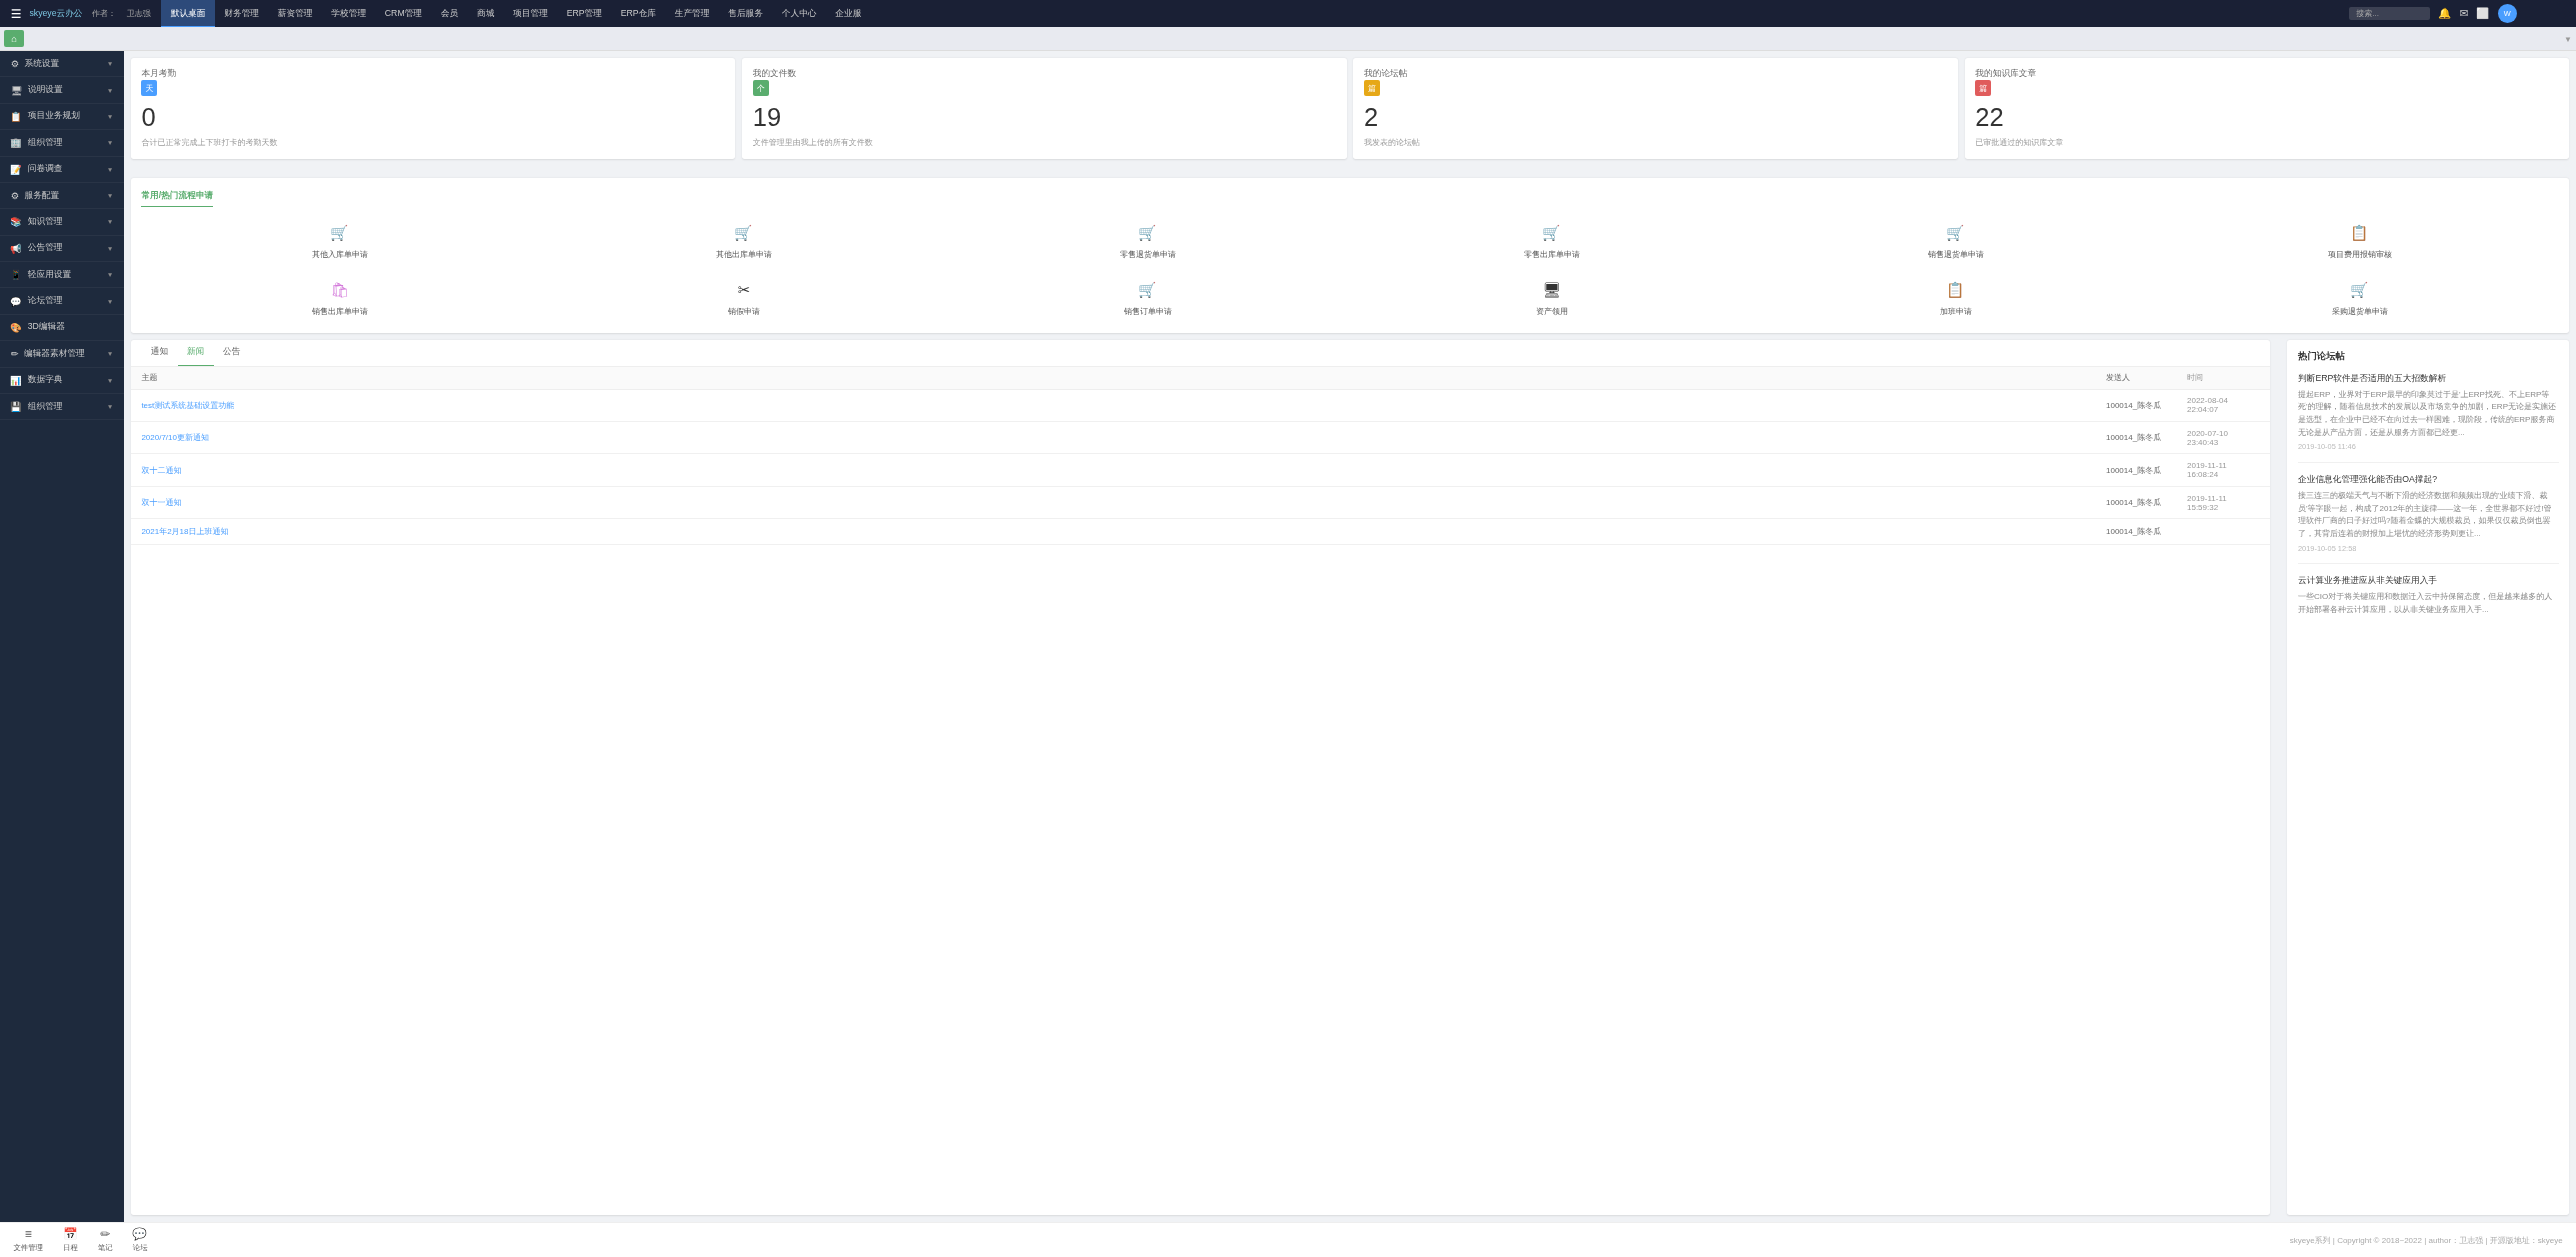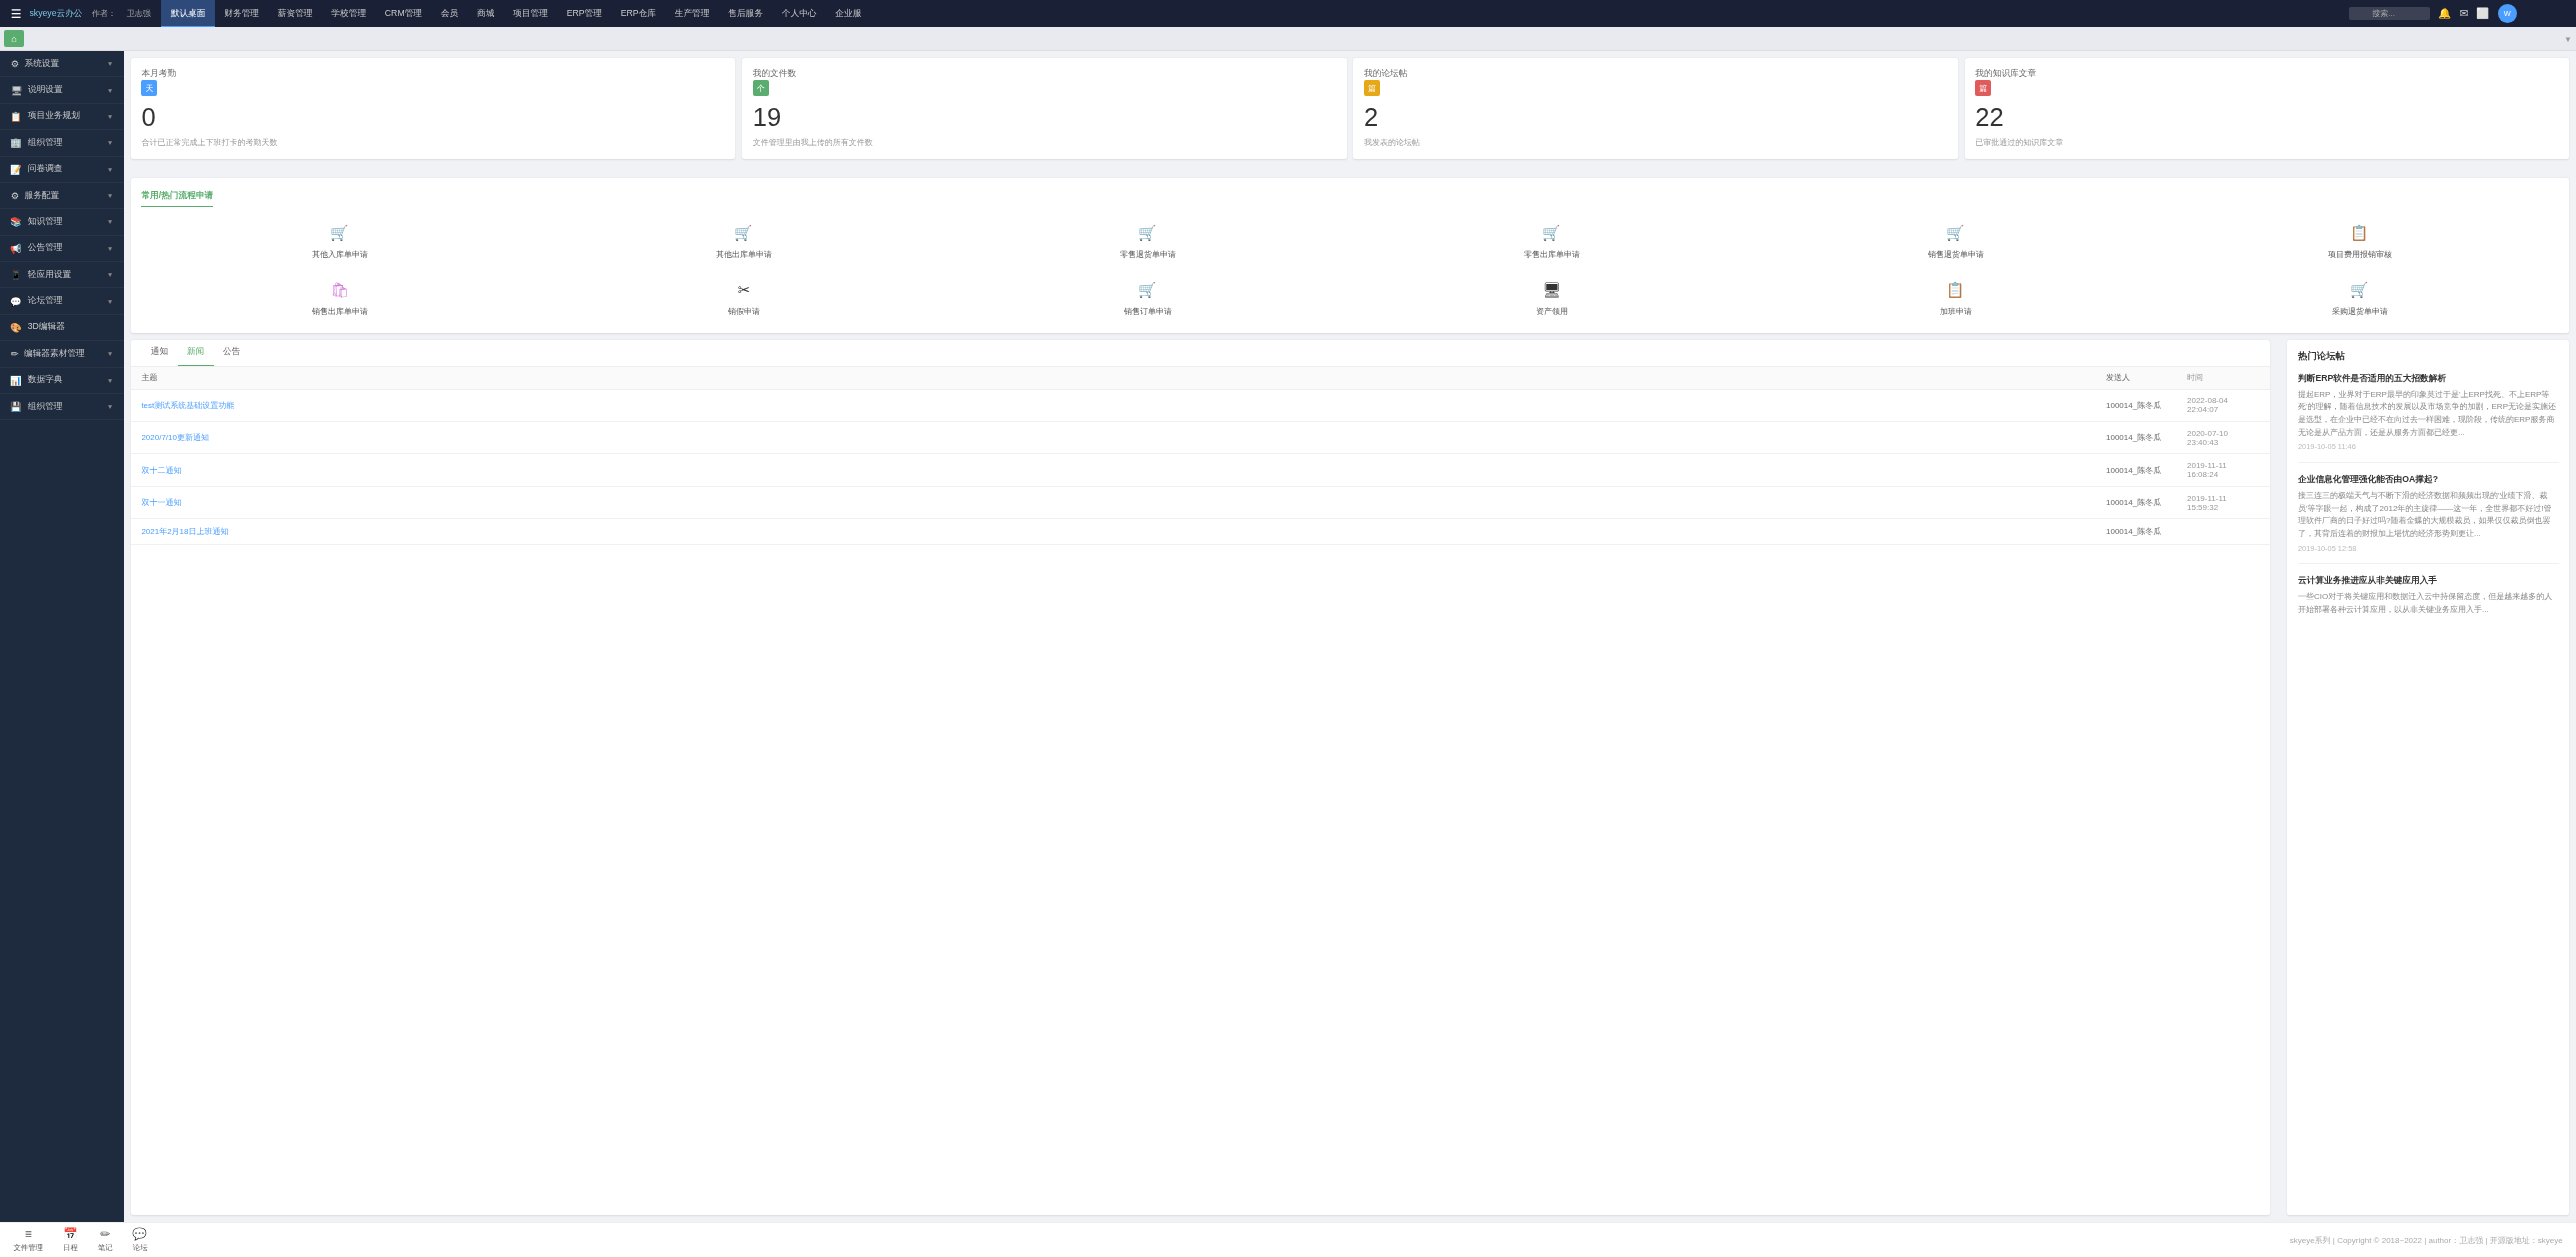--- a/index.html
+++ b/index.html
@@ -7,21 +7,21 @@
 
     
     .top-nav { background: #1a2035; color: #fff; display: flex; align-items: center; height: 27px; min-height: 27px; padding: 0 6.7px; gap: 4px; flex-shrink: 0; }
     .top-nav .brand { color: #7ec8e3; font-size: 8.7px; white-space: nowrap; margin-right: 5.4px; }
     .top-nav .author { color: #aaa; font-size: 8px; margin-right: 6.7px; }
     .top-nav .menu-toggle { color: #fff; font-size: 12px; cursor: pointer; padding: 0 4px; }
     .nav-tabs { display: flex; gap: 0; }
     .nav-tab { color: #ccc; padding: 0 9.4px; height: 27px; line-height: 27px; cursor: pointer; font-size: 8.7px; white-space: nowrap; }
     .nav-tab.active { background: #2d4a7a; color: #fff; border-bottom: 1.3px solid #4a9eff; }
     .top-nav-right { margin-left: auto; display: flex; align-items: center; gap: 8px; }
-    .search-box { background: rgba(255,255,255,0.15); border: none; border-radius: 2px; padding: 2px 23px; color: #fff; font-size: 8px; width: 81px; }
+    .search-box { background: rgba(255,255,255,0.15); border: none; border-radius: 2px; padding: 2px 7px; color: #fff; font-size: 8px; width: 81px; }
     .search-box::placeholder { color: #aaa; }
     .nav-icon { color: #ccc; font-size: 10.7px; cursor: pointer; }
     .user-avatar { width: 19px; height: 19px; border-radius: 50%; background: #4a9eff; display: flex; align-items: center; justify-content: center; color: #fff; font-size: 7.4px; cursor: pointer; }
     .user-name { color: #ccc; font-size: 8px; margin-top: 45px; }
 
     
     .second-nav { background: #e8eaf0; display: flex; align-items: center; height: 24px; min-height: 24px; padding: 0 4px; border-bottom: 0.7px solid #ddd; flex-shrink: 0; }
     .second-nav .home-btn { background: #5aad6e; color: #fff; width: 20px; height: 17.4px; display: flex; align-items: center; justify-content: center; border-radius: 2px; cursor: pointer; font-size: 9.4px; }
     .second-nav-right { margin-left: auto; }
 
@@ -66,21 +66,21 @@
     .news-table td { padding: 6.7px 10.7px; font-size: 8px; color: #333; border-bottom: 0.7px solid #f0f0f0; }
     .news-table td a { color: #4a9eff; text-decoration: none; }
     .news-table .col-sender { width: 81px; color: #666; }
     .news-table .col-time { width: 94px; color: #999; }
 
     
     .right-panel { width: 282px; min-width: 282px; background: #fff; border-radius: 2.7px; padding: 10.7px; box-shadow: 0 0.7px 2px rgba(0,0,0,0.1); overflow-y: auto; }
     .right-panel .panel-title { font-size: 9.4px; font-weight: bold; color: #333; margin-bottom: 9.4px; }
     .forum-item { margin-bottom: 10.7px; padding-bottom: 10.7px; border-bottom: 0.7px solid #f0f0f0; }
     .forum-item:last-child { border-bottom: none; }
-    .forum-item .forum-title { font-size: 8.7px; font-weight: bold; color: #333; margin-bottom: 4px; cursor: pointer; }
+    .forum-item .forum-title { font-size: 8.7px; font-weight: normal; color: #333; margin-bottom: 4px; cursor: pointer; }
     .forum-item .forum-desc { font-size: 8px; color: #888; line-height: 1.6; }
     .forum-item .forum-time { font-size: 7.4px; color: #bbb; margin-top: 2.7px; }
 
     
     .bottom-bar { display: flex; align-items: center; justify-content: space-between; background: #fff; border-top: 0.7px solid #eee; padding: 4px 13.4px; flex-shrink: 0; min-height: 34px; }
     .bottom-icons { display: flex; gap: 20px; }
     .bottom-icon-item { display: flex; flex-direction: column; align-items: center; gap: 2px; cursor: pointer; color: #555; font-size: 7.4px; }
     .bottom-icon-item .bi-icon { font-size: 12px; }
     .footer-text { font-size: 8px; color: #aaa; }
 

